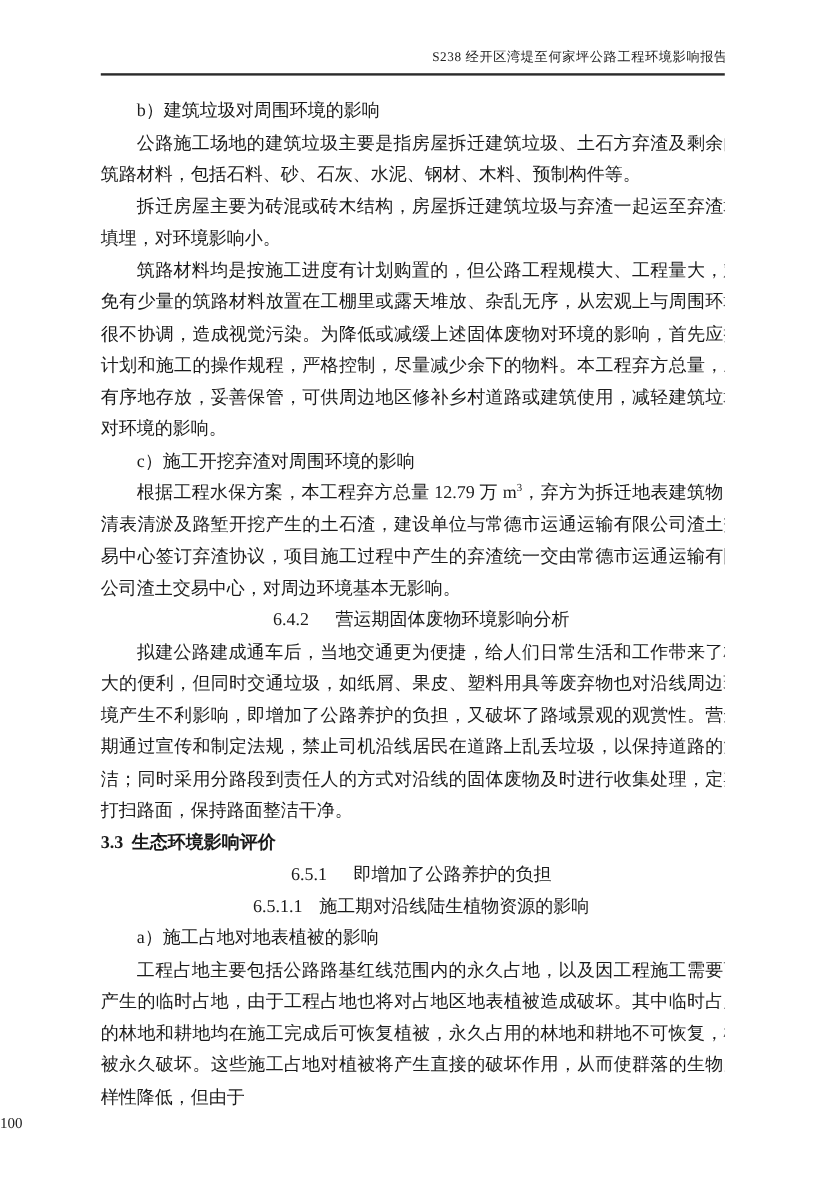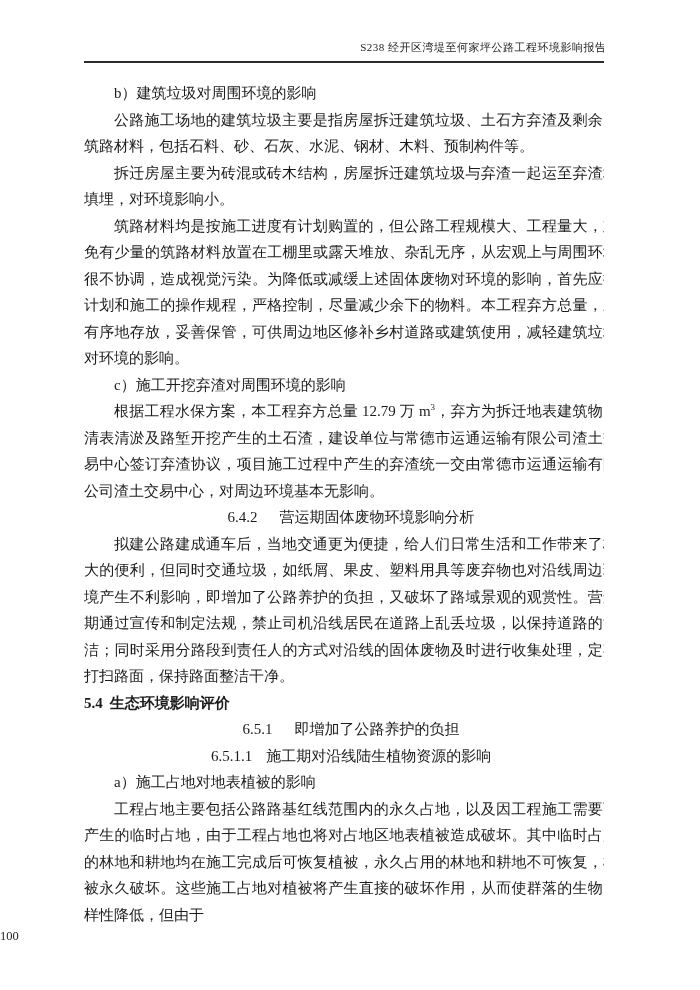--- a/index.html
+++ b/index.html
@@ -79,21 +79,21 @@
       <span>根据工程水保方案，本工程弃方总量 12.79 万 m</span><sup class="cube">3</sup><span>，弃方为拆迁地表建筑物、清表清淤及路堑开挖产生的土石渣，建设单位与常德市运通运输有限公司渣土交易中心签订弃渣协议，项目施工过程中产生的弃渣统一交由常德市运通运输有限公司渣土交易中心，对周边环境基本无影响。</span>
     </div>
 
     <div class="heading heading-3">
       <span class="h-num">6.4.2</span><span>营运期固体废物环境影响分析</span>
     </div>
 
     <div class="para">拟建公路建成通车后，当地交通更为便捷，给人们日常生活和工作带来了极大的便利，但同时交通垃圾，如纸屑、果皮、塑料用具等废弃物也对沿线周边环境产生不利影响，即增加了公路养护的负担，又破坏了路域景观的观赏性。营运期通过宣传和制定法规，禁止司机沿线居民在道路上乱丢垃圾，以保持道路的清洁；同时采用分路段到责任人的方式对沿线的固体废物及时进行收集处理，定期打扫路面，保持路面整洁干净。</div>
 
     <div class="heading-bold">
-      <span class="h-num">5.4</span><span>生态环境影响评价</span>
+      <span class="h-num">3.3</span><span>生态环境影响评价</span>
     </div>
 
     <div class="heading heading-3">
       <span class="h-num">6.5.1</span><span>即增加了公路养护的负担</span>
     </div>
 
     <div class="heading heading-4">
       <span class="h-num">6.5.1.1</span><span>施工期对沿线陆生植物资源的影响</span>
     </div>
 

